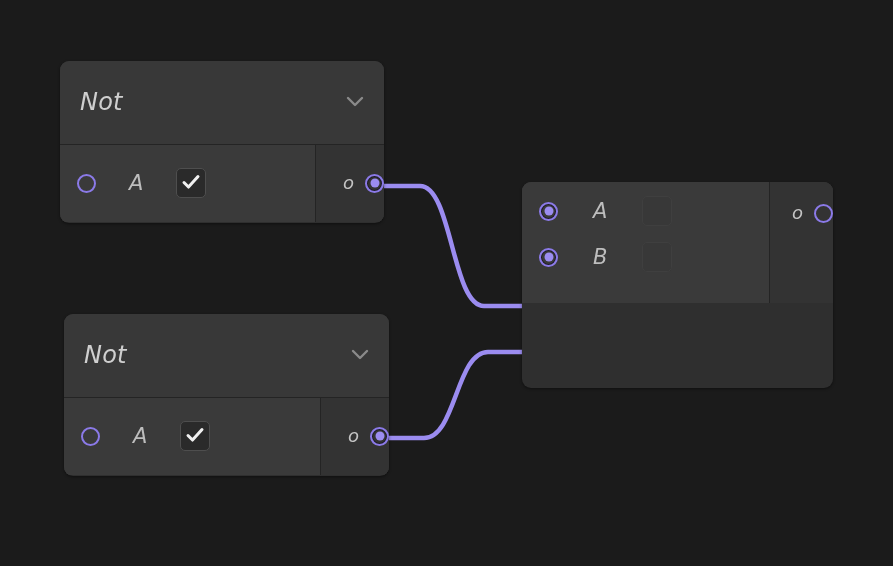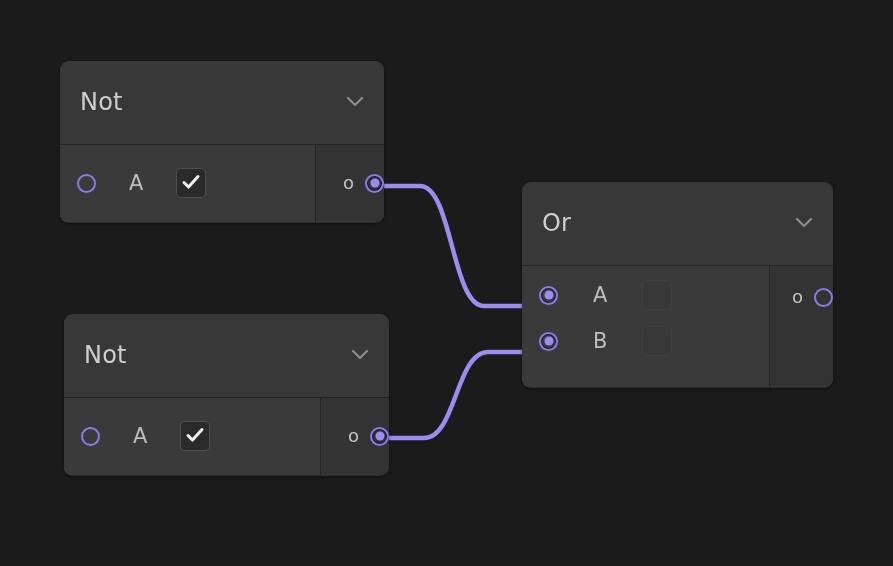--- a/index.html
+++ b/index.html
@@ -35,20 +35,21 @@
   }
 
   
   .node {
     position: absolute;
     border-radius: 9px;
     background: #2f2f2f;
     z-index: 2;
     overflow: hidden;
     box-shadow: 0 1px 3px rgba(0,0,0,0.45);
+    font-style: italic;
   }
 
   .node-header {
     background: #383838;
     height: 84px;
     position: relative;
     border-bottom: 1px solid #242424;
   }
 
   .node-title {
@@ -227,28 +228,20 @@
       <div class="ports-out">
         <div class="port-row out not-out-row">
           <span class="port-label small">o</span>
           <span class="port-dot filled"></span>
         </div>
       </div>
     </div>
   </div>
 
   <div class="node" id="node-or">
-    <div class="node-header">
-      <div class="node-title">Or</div>
-      <span class="collapse-icon">
-        <svg width="20" height="14" viewBox="0 0 20 14">
-          <path d="M3 3 L10 10 L17 3" fill="none" stroke="#8a8a8a" stroke-width="2.4" stroke-linecap="round" stroke-linejoin="round"></path>
-        </svg>
-      </span>
-    </div>
     <div class="node-body">
       <div class="ports-in">
         <div class="port-row or-in-row">
           <span class="port-dot filled"></span>
           <span class="port-label">A</span>
           <span class="checkbox off"></span>
         </div>
         <div class="port-row or-in-row">
           <span class="port-dot filled"></span>
           <span class="port-label">B</span>

